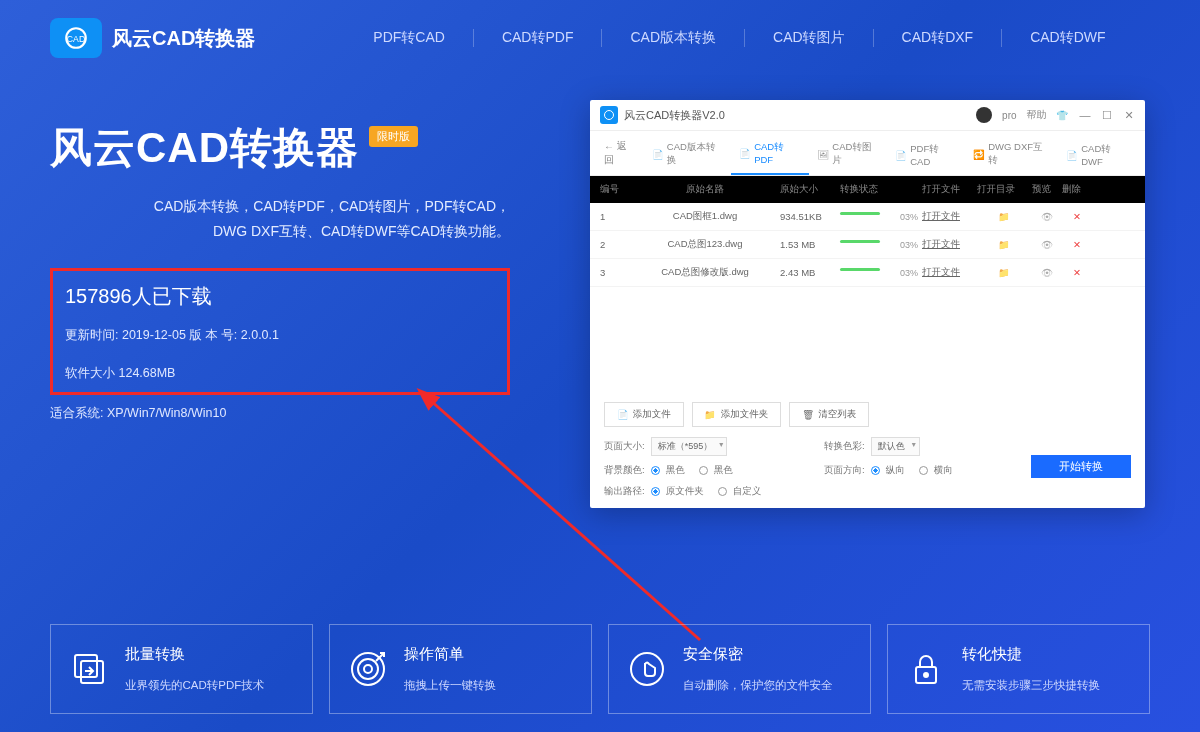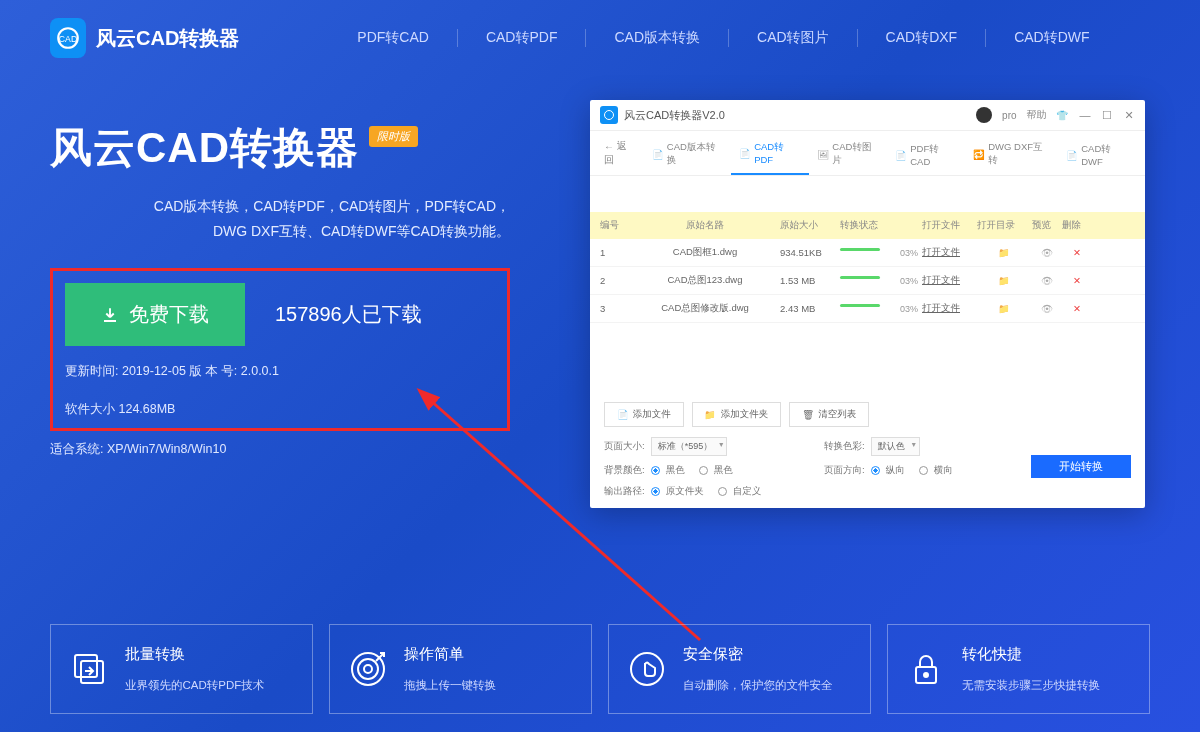--- a/index.html
+++ b/index.html
@@ -16,21 +16,21 @@
   display: flex;
   align-items: center;
   padding: 18px 50px;
 }
 .logo-wrap {
   display: flex;
   align-items: center;
   gap: 10px;
 }
 .logo-icon {
-  width: 36px;
+  width: 52px;
   height: 40px;
   background: #0e90f5;
   border-radius: 8px;
   display: flex;
   align-items: center;
   justify-content: center;
 }
 .logo-icon svg { width: 26px; height: 26px; }
 .logo-text { font-size: 20px; font-weight: bold; }
 .nav {
@@ -55,21 +55,20 @@
 }
 .hero-title-row { display: flex; align-items: flex-start; gap: 10px; }
 .hero-title { font-size: 42px; font-weight: bold; letter-spacing: 1px; }
 .badge {
   background: #f7a623;
   color: #fff;
   font-size: 11px;
   padding: 3px 8px;
   border-radius: 3px;
   margin-top: 6px;
-  font-style: italic;
 }
 .hero-desc {
   font-size: 14px;
   color: #e3ebff;
   line-height: 1.8;
   margin-top: 18px;
   text-align: right;
 }
 .red-box {
   border: 3px solid #f02a2a;
@@ -143,21 +142,21 @@
 .app-tab.active { color: #1a8cff; border-bottom: 2px solid #1a8cff; }
 .tab-ic { width: 12px; height: 12px; display: inline-flex; align-items:center; justify-content:center; }
 
 .table-head, .table-row {
   display: grid;
   grid-template-columns: 30px 150px 60px 82px 55px 55px 30px 30px;
   align-items: center;
   padding: 7px 10px;
   font-size: 9.5px;
 }
-.table-head { background: #fef9c3; color: #888; font-weight: 500; margin-top: 36px; }
+.table-head { background: #000000; color: #888; font-weight: 500; }
 .table-row { border-bottom: 1px solid #f3f3f3; color: #666; }
 .table-row .fname { text-align: center; }
 .prog {
   display: flex; gap: 20px;
 }
 .prog-bar { width: 40px; height: 3px; background: #59d86a; border-radius: 2px; }
 .prog-pct { font-size: 9px; color: #999; }
 .row-ic { color: #aaa; text-align: center; cursor: pointer; }
 .row-del { color: #e44; text-align: center; cursor: pointer; }
 
@@ -270,26 +269,20 @@
   <div class="hero-title-row">
     <div class="hero-title">风云CAD转换器</div>
     <div class="badge">限时版</div>
   </div>
   <div class="hero-desc">
     <div>CAD版本转换，CAD转PDF，CAD转图片，PDF转CAD，</div>
     <div>DWG DXF互转、CAD转DWF等CAD转换功能。</div>
   </div>
   <div class="red-box">
     <div class="dl-row">
-      <button class="dl-btn">
-        <svg width="18" height="18" viewBox="0 0 24 24" fill="none" stroke="#fff" stroke-width="2.5">
-            <path d="M12 3v12m0 0l-5-5m5 5l5-5M4 20h16"></path>
-          </svg>
-        <span>免费下载</span>
-      </button>
       <div class="dl-count">157896人已下载</div>
     </div>
     <div class="meta">更新时间: 2019-12-05 版 本 号: 2.0.0.1</div>
     <div class="meta">软件大小 124.68MB</div>
   </div>
   <div class="meta-outside">适合系统: XP/Win7/Win8/Win10</div>
 </div>
 
 <div class="app-window">
   <div class="app-titlebar">

